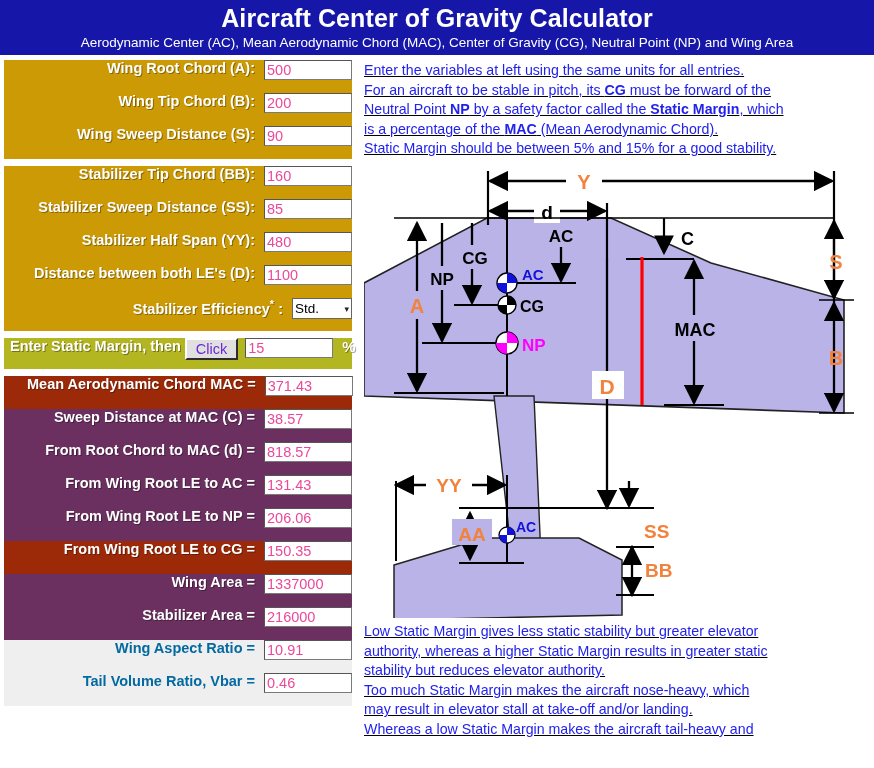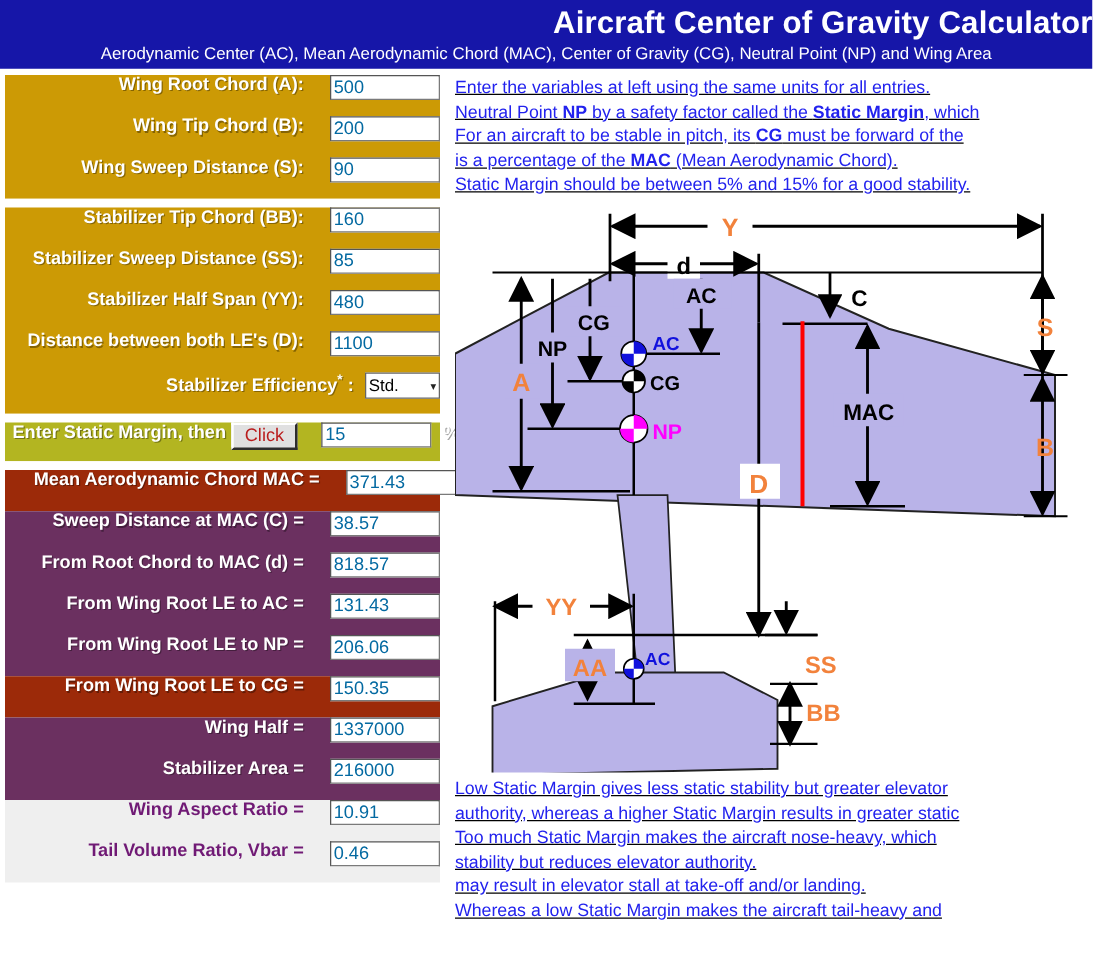--- a/index.html
+++ b/index.html
@@ -5,21 +5,21 @@
   html,body{margin:0;padding:0;}
   body{
     width:874px;height:768px;overflow:hidden;background:#fff;
     font-family:"Liberation Sans","DejaVu Sans",sans-serif;
   }
   .page{position:relative;width:874px;height:768px;}
 
   
   .banner{background:#1616A8;width:874px;padding:0;}
   .banner-title{
-    color:#ffffff;font-size:25px;font-weight:bold;text-align:right;
+    color:#ffffff;font-size:25px;font-weight:bold;text-align:center;
     padding:3px 0 0 0;line-height:31px;letter-spacing:.1px;
   }
   .banner-sub{
     color:#ffffff;font-size:13.5px;font-weight:normal;text-align:center;
     padding:0 0 4px 0;line-height:17px;
   }
 
   
   .body-wrap{display:flex;align-items:flex-start;}
   .left-col{width:356px;flex:0 0 356px;padding-top:5px;}
@@ -33,42 +33,41 @@
   .block.maroon{background:#9C2A09;padding-left:23px;}
   .block.plain{background:#EFEFEF;}
   .gap{height:7px;background:#ffffff;}
 
   .row{display:flex;align-items:flex-start;height:33px;}
   .row .lbl{
     flex:1;text-align:right;padding-right:9px;
     font-size:14.5px;font-weight:bold;color:#ffffff;
     text-shadow:1px 1px 0 rgba(0,0,0,.35);white-space:nowrap;
   }
-  .block.plain .row .lbl{color:#701a75;text-shadow:none;margin-left:32px;}
+  .block.plain .row .lbl{color:#0369a1;text-shadow:none;margin-left:32px;}
   .fld{
     width:88px;height:20px;line-height:20px;background:#ffffff;
     border:1px solid #7a7a7a;border-top-color:#555;border-left-color:#555;
-    font-size:14.5px;color:#0369a1;padding:0 2px;box-sizing:border-box;
+    font-size:14.5px;color:#ec4899;padding:0 2px;box-sizing:border-box;
     font-family:"Liberation Sans",sans-serif;
-    margin-left:12px;
   }
   .fld.res{width:88px;}
   .sel{
     width:60px;height:21px;background:#ffffff;border:1px solid #666;
     font-size:13.5px;color:#000;box-sizing:border-box;
     display:flex;align-items:center;justify-content:space-between;
     padding:0 2px;font-family:"Liberation Sans",sans-serif;
   }
   .sel .chev{font-size:9px;color:#222;padding-left:4px;}
   .star{font-size:11px;vertical-align:super;color:#fff;}
   .pct{color:#fff;font-weight:bold;font-size:15px;padding-left:9px;
        text-shadow:1px 1px 0 rgba(0,0,0,.35);}
   .clickbtn{
     background:#E0E0E0;border:2px outset #efefef;border-color:#fff #818181 #818181 #fff;
-    font-size:14.5px;color:#b91c1c;padding:1px 9px;margin:0 7px 0 4px;
+    font-size:14.5px;color:#6d28d9;padding:1px 9px;margin:0 7px 0 4px;
     font-family:"Liberation Sans",sans-serif;cursor:pointer;
   }
   .row.olive-row{height:31px;}
   .row.olive-row .lbl{flex:0 0 auto;text-align:right;padding-right:0;padding-left:6px;}
   .row.olive-row .spacer{flex:1;}
 
   
   .para{
     color:#2222EE;font-size:14.2px;line-height:19.6px;
     font-family:"Liberation Sans",sans-serif;
@@ -176,21 +175,21 @@
         </div>
       </div>
       <div class="block maroon">
         <div class="row">
           <span class="lbl">From Wing Root LE to CG =</span>
           <input class="fld res" readonly="" value="150.35" style="">
         </div>
       </div>
       <div class="block purple">
         <div class="row">
-          <span class="lbl">Wing Half =</span>
+          <span class="lbl">Wing Area =</span>
           <input class="fld res" readonly="" value="1337000" style="">
         </div>
         <div class="row">
           <span class="lbl">Stabilizer Area =</span>
           <input class="fld res" readonly="" value="216000" style="">
         </div>
       </div>
       <div class="block plain">
         <div class="row">
           <span class="lbl">Wing Aspect Ratio =</span>
@@ -201,22 +200,22 @@
           <input class="fld res" readonly="" value="0.46" style="">
         </div>
       </div>
 
     </div>
 
     <div class="right-col">
 
       <div class="para">
         <div>Enter the variables at left using the same units for all entries.</div>
+        <div><span>For an aircraft to be stable in pitch, its </span><b>CG</b><span> must be forward of the</span></div>
         <div><span>Neutral Point </span><b>NP</b><span> by a safety factor called the </span><b>Static Margin</b><span>, which</span></div>
-        <div><span>For an aircraft to be stable in pitch, its </span><b>CG</b><span> must be forward of the</span></div>
         <div><span>is a percentage of the </span><b>MAC</b><span> (Mean Aerodynamic Chord).</span></div>
         <div>Static Margin should be between 5% and 15% for a good stability.</div>
       </div>
 
       <div class="diagram">
       <svg width="496" height="455" viewBox="0 0 496 455" xmlns="http://www.w3.org/2000/svg">
         <defs>
           <marker id="ah" markerWidth="9" markerHeight="9" refX="8" refY="4.5" orient="auto">
             <path d="M0,0 L9,4.5 L0,9 z" fill="#000"></path>
           </marker>
@@ -338,21 +337,21 @@
         <line x1="268" y1="384" x2="268" y2="432" stroke="#000" stroke-width="2.3" marker-start="url(#ahs)" marker-end="url(#ah)"></line>
         <text x="281" y="414" font-family="Liberation Sans, sans-serif" font-size="19" font-weight="bold" fill="#F2823C">BB</text>
         <line x1="252" y1="384" x2="290" y2="384" stroke="#000" stroke-width="1.8"></line>
         <line x1="252" y1="432" x2="290" y2="432" stroke="#000" stroke-width="1.8"></line>
       </svg>
       </div>
 
       <div class="para bottom">
         <div>Low Static Margin gives less static stability but greater elevator</div>
         <div>authority, whereas a higher Static Margin results in greater static</div>
+        <div>stability but reduces elevator authority.</div>
         <div>Too much Static Margin makes the aircraft nose-heavy, which</div>
-        <div>stability but reduces elevator authority.</div>
         <div>may result in elevator stall at take-off and/or landing.</div>
         <div>Whereas a low Static Margin makes the aircraft tail-heavy and</div>
       </div>
 
     </div>
   </div>
 </div>
 
 </body></html>

